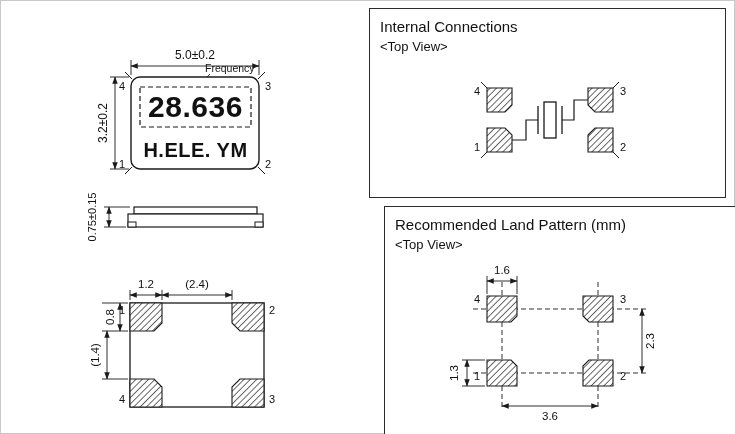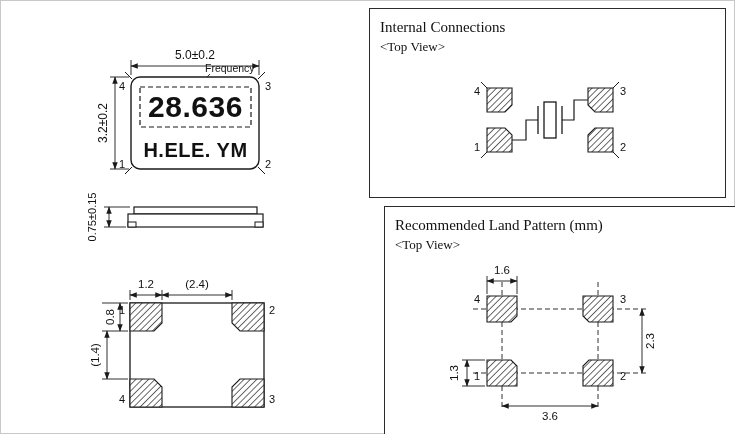--- a/index.html
+++ b/index.html
@@ -5,21 +5,20 @@
   html,body{margin:0;padding:0;background:#fff;}
   .canvas{
     position:relative;width:735px;height:434px;background:#fff;
     font-family:"Liberation Sans",sans-serif;color:#111;
     box-shadow:inset 0 0 0 1px #c8c8c8;overflow:hidden;
   }
   .abs{position:absolute;}
   .panel{
     position:absolute;border:1px solid #2b2b2b;background:#fff;box-sizing:border-box;
     padding:8px 10px;
-    font-family:Liberation Serif, serif;
   }
   .panel-title{font-size:15px;line-height:20px;color:#111;}
   .panel-subtitle{font-size:13px;line-height:20px;color:#111;}
   svg text{fill:#111;}
   .dim{font-size:12px;}
   .dim-s{font-size:11.5px;}
   .pin{font-size:11px;}
   .freq{font-size:30px;font-weight:700;letter-spacing:0.5px;}
   .marking{font-size:20px;font-weight:700;letter-spacing:0.5px;}
   .lbl{font-size:10.5px;}

